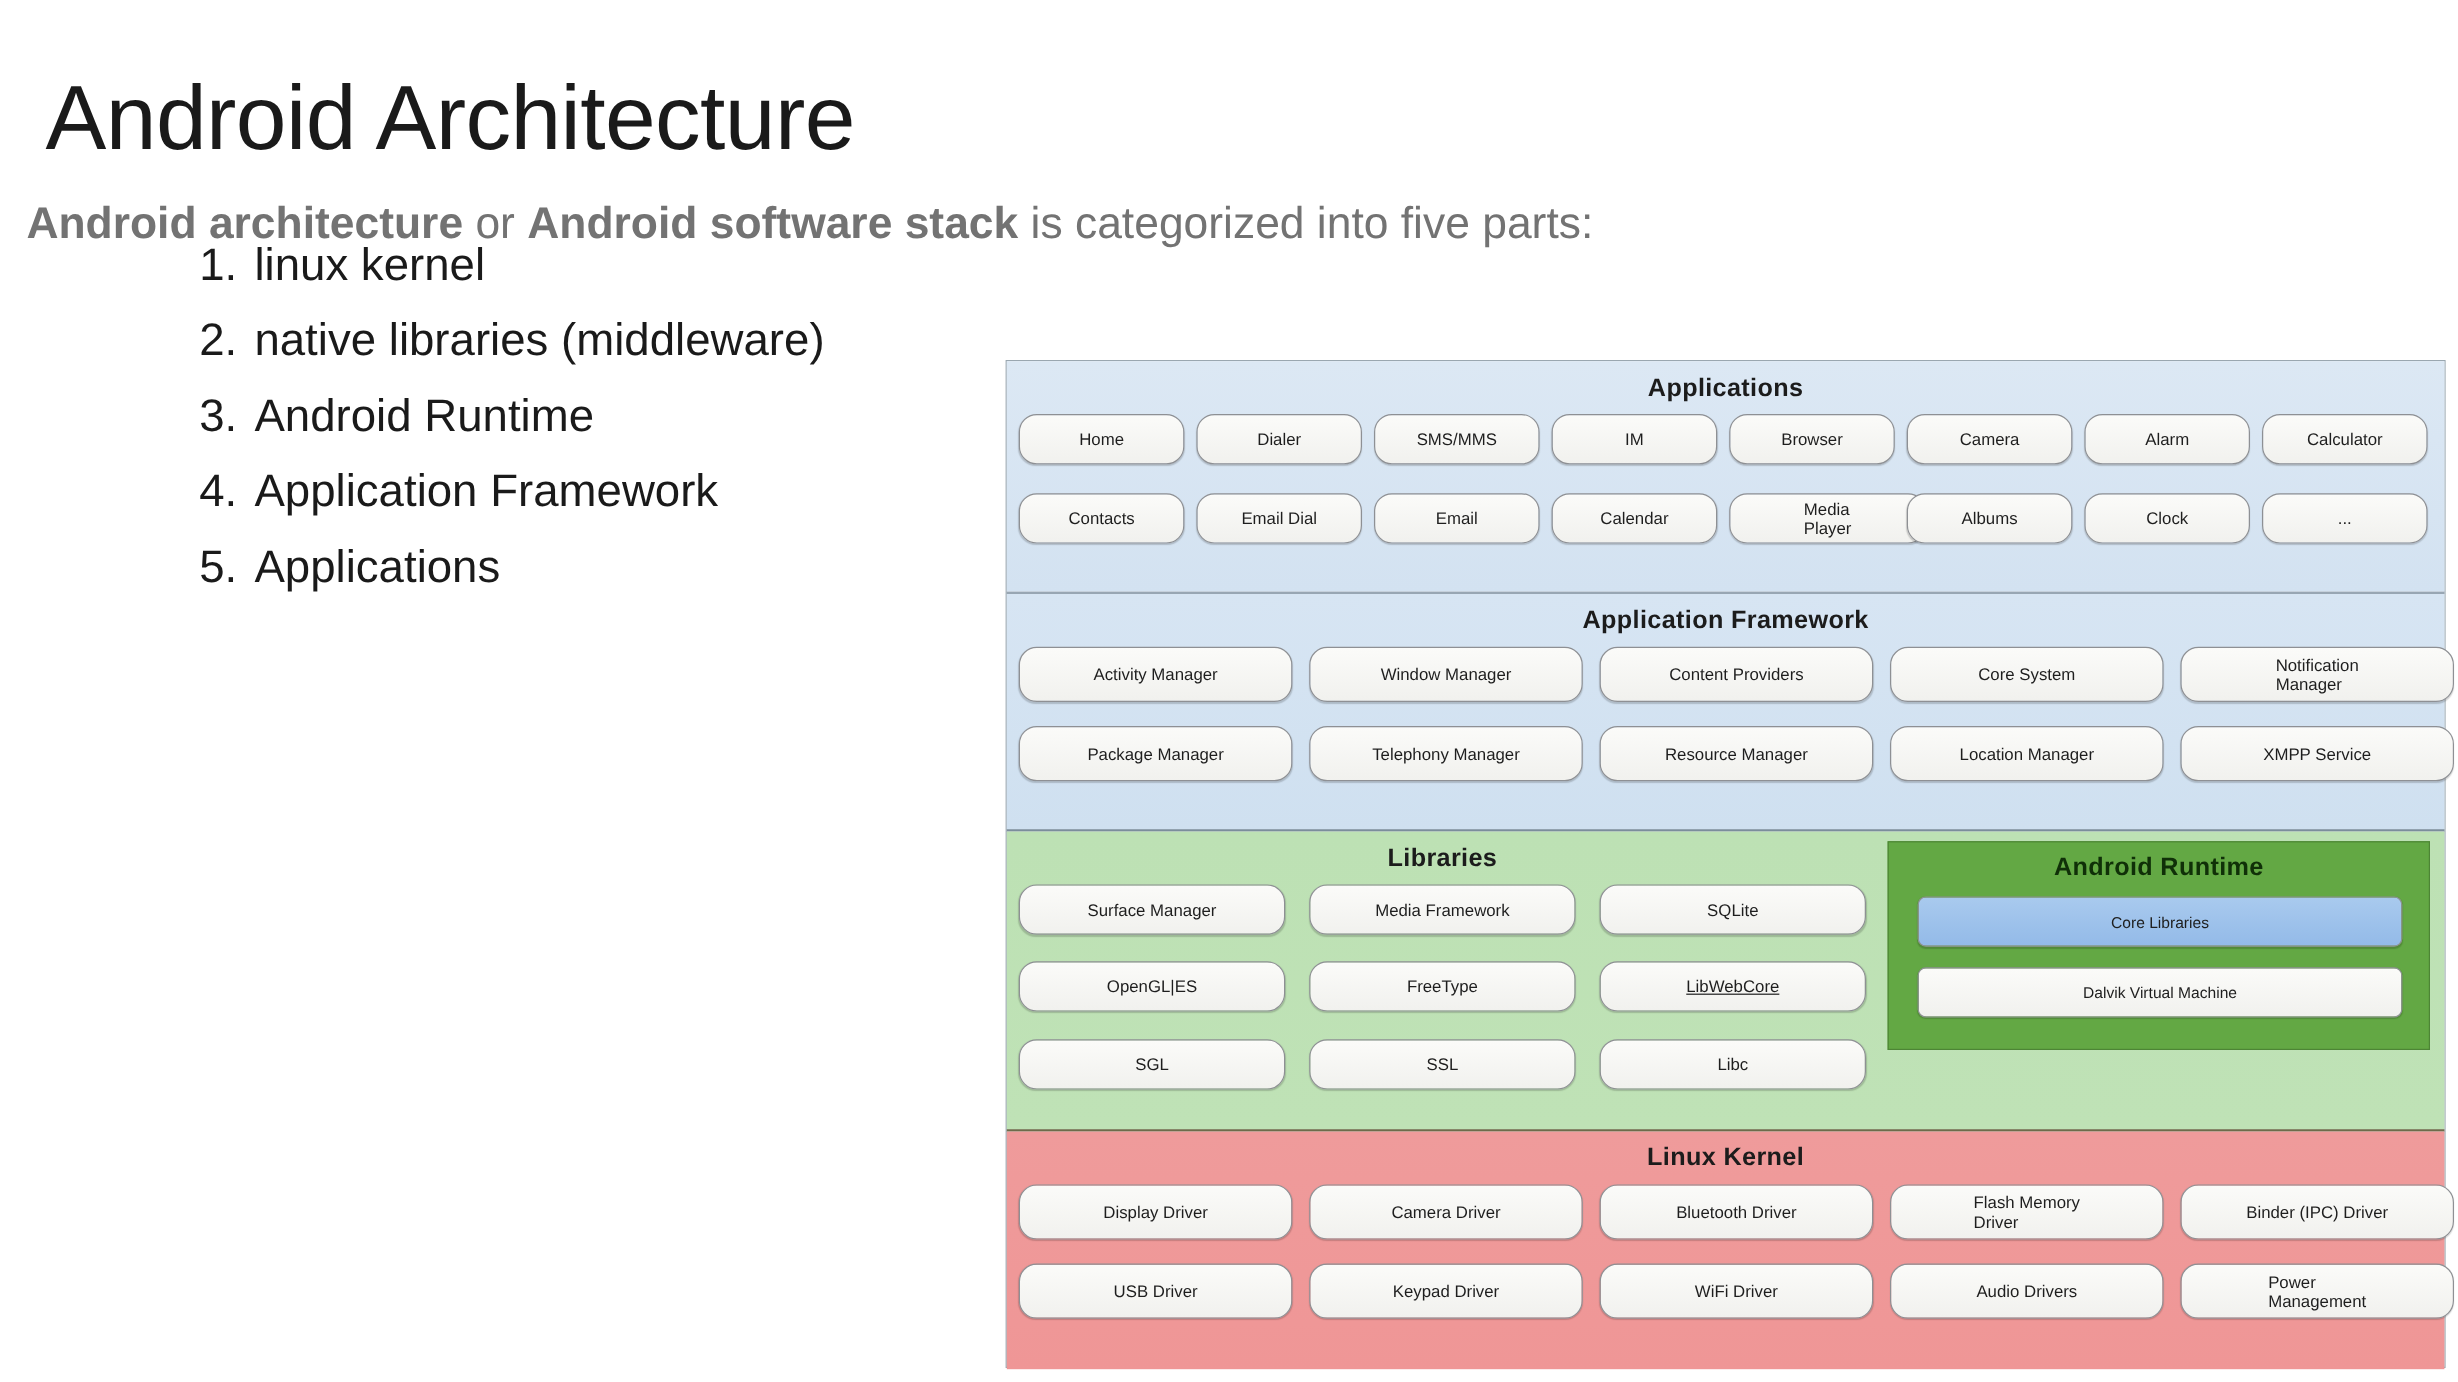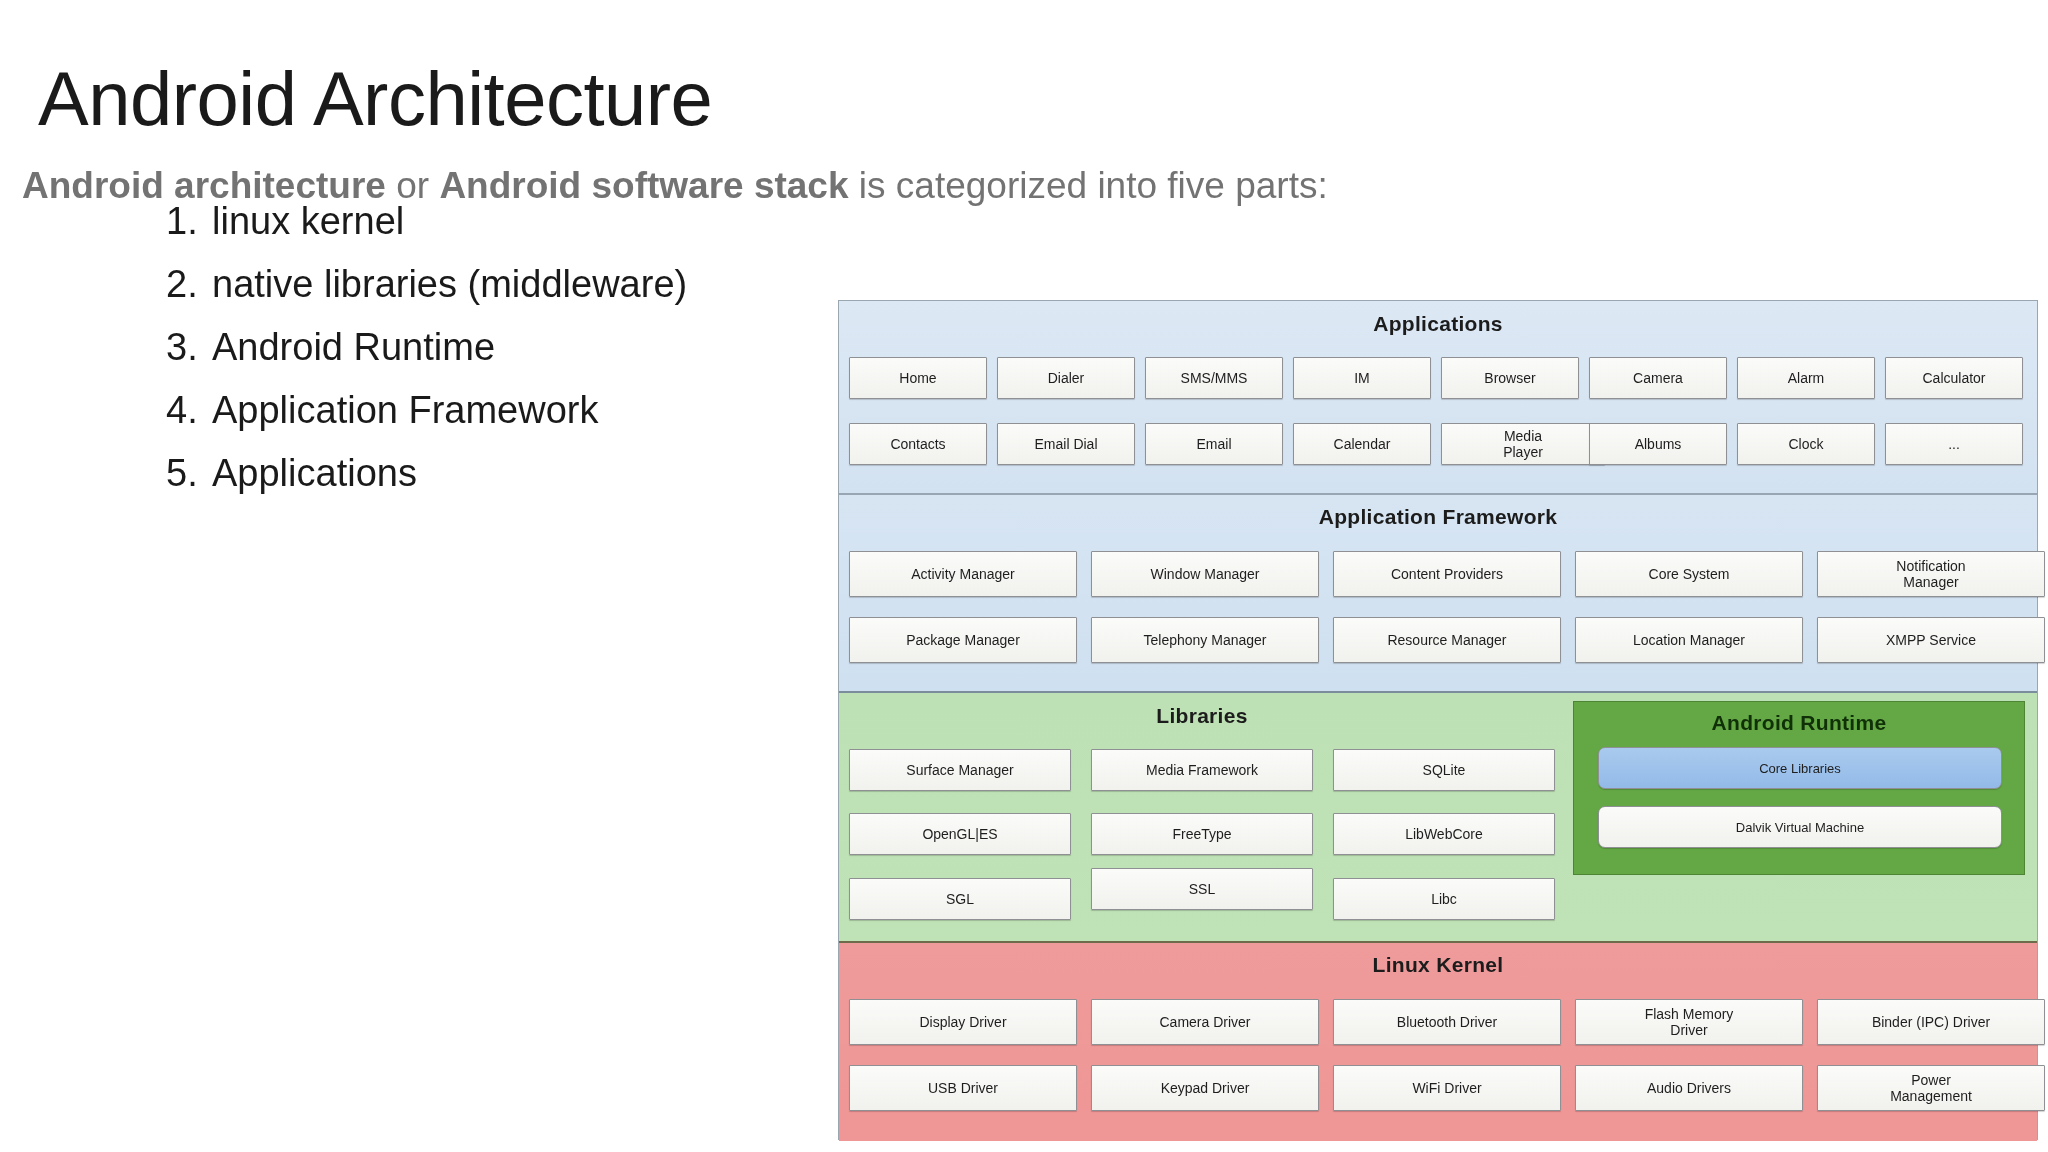--- a/index.html
+++ b/index.html
@@ -100,31 +100,30 @@
     top: 642px; height: 198px;
     background: linear-gradient(180deg,#ef9b9b 0%, #ef9696 100%);
   }
 
   
   .tile {
     position: absolute;
     box-sizing: border-box;
     background: linear-gradient(180deg,#fbfbf9 0%, #f1f1ee 100%);
     border: 1px solid #8e9094;
-    border-radius: 1px;
+    border-radius: 15px;
     display: flex;
     align-items: center;
     justify-content: center;
-    text-align: center;
+    text-align: left;
     font-size: 15px;
     color: #1e1e1e;
     line-height: 1.15;
     padding: 0 4px;
     box-shadow: 0 1px 1px rgba(0,0,0,0.18);
-    margin-top: 12px;
   }
   .tile.small { font-size: 14px; }
 
   
   #android-runtime-panel {
     position: absolute;
     left: 734px;
     top: 8px;
     width: 452px;
     height: 174px;
@@ -239,23 +238,23 @@
   </section>
 
   <section class="layer" id="layer-libraries">
     <div class="layer-title" style="padding-top:11px;width:726px;">Libraries</div>
     <div id="lib-rows">
         <div class="tile small" style="left: 10px; top: 44px; width: 222px; height: 42px;">Surface Manager</div>
         <div class="tile small" style="left: 252px; top: 44px; width: 222px; height: 42px;">Media Framework</div>
         <div class="tile small" style="left: 494px; top: 44px; width: 222px; height: 42px;">SQLite</div>
         <div class="tile small" style="left: 10px; top: 108px; width: 222px; height: 42px;">OpenGL|ES</div>
         <div class="tile small" style="left: 252px; top: 108px; width: 222px; height: 42px;">FreeType</div>
-        <div class="tile small" style="left: 494px; top: 108px; width: 222px; height: 42px;">LibWebCore</div>
+        <div class="tile small" style="left: 494px; top: 108px; width: 222px; height: 42px; text-decoration: underline;">LibWebCore</div>
         <div class="tile small" style="left: 10px; top: 173px; width: 222px; height: 42px;">SGL</div>
-        <div class="tile small" style="left: 252px; top: 163px; width: 222px; height: 42px;">SSL</div>
+        <div class="tile small" style="left: 252px; top: 173px; width: 222px; height: 42px;">SSL</div>
         <div class="tile small" style="left: 494px; top: 173px; width: 222px; height: 42px;">Libc</div>
       </div>
 
     <div id="android-runtime-panel">
       <div id="android-runtime-title">Android Runtime</div>
       <div class="rt-tile" id="rt-core-libraries">Core Libraries</div>
       <div class="rt-tile" id="rt-dalvik">Dalvik Virtual Machine</div>
     </div>
   </section>
 

